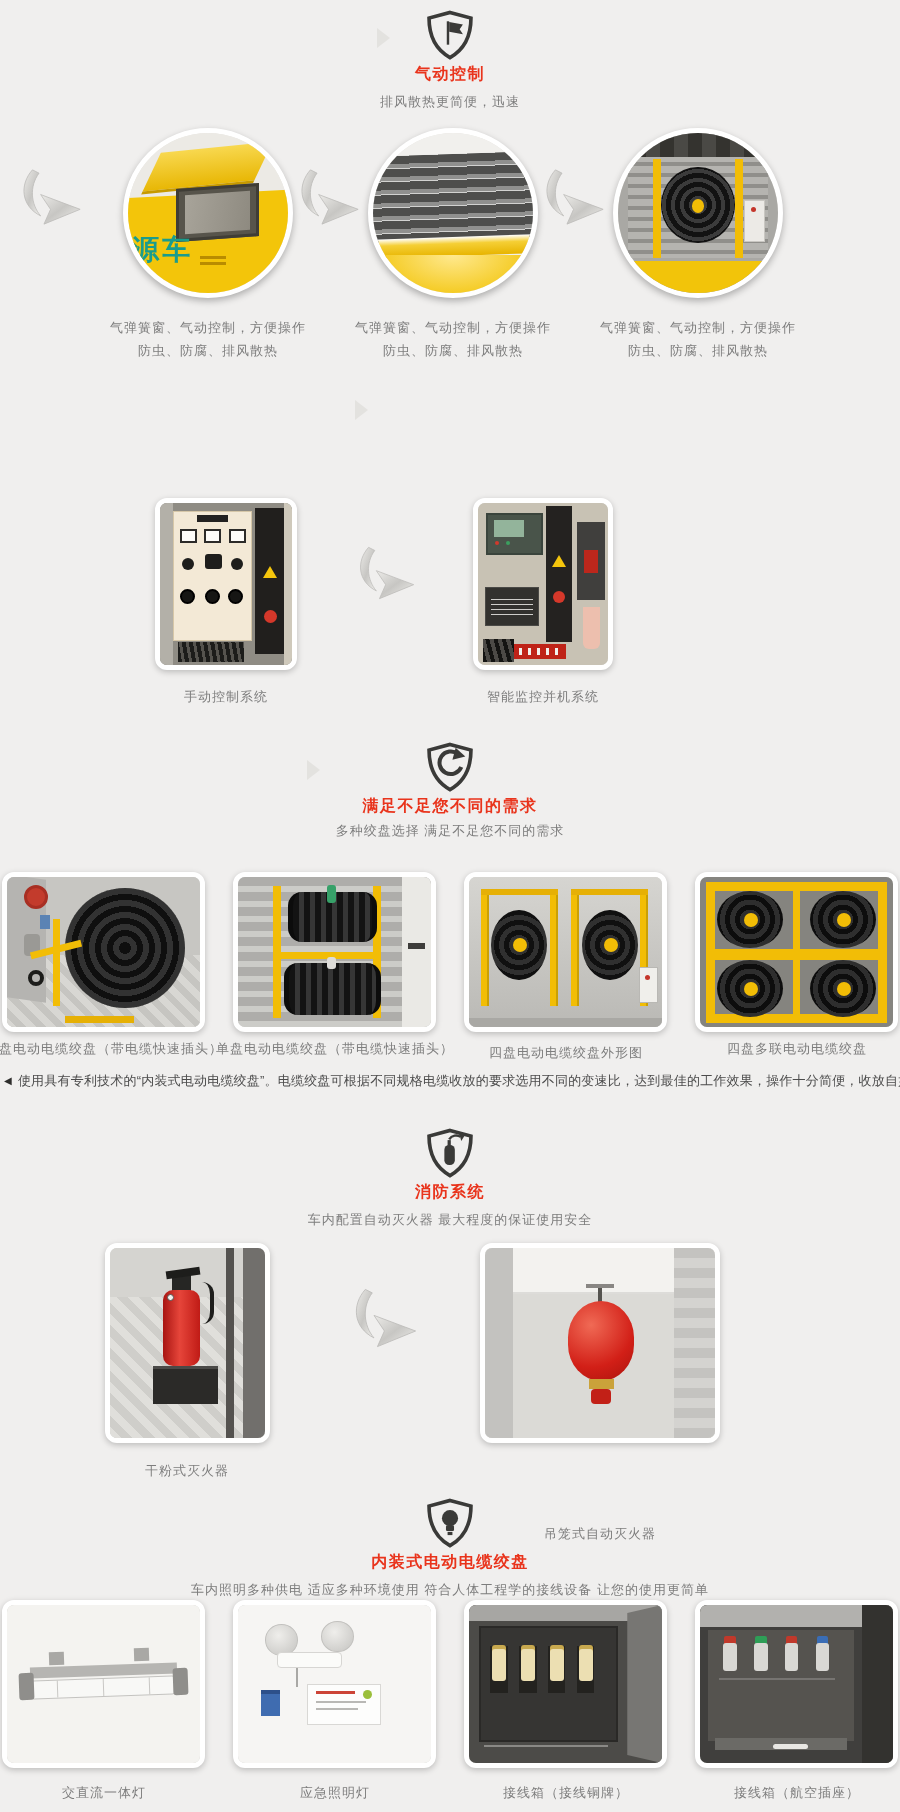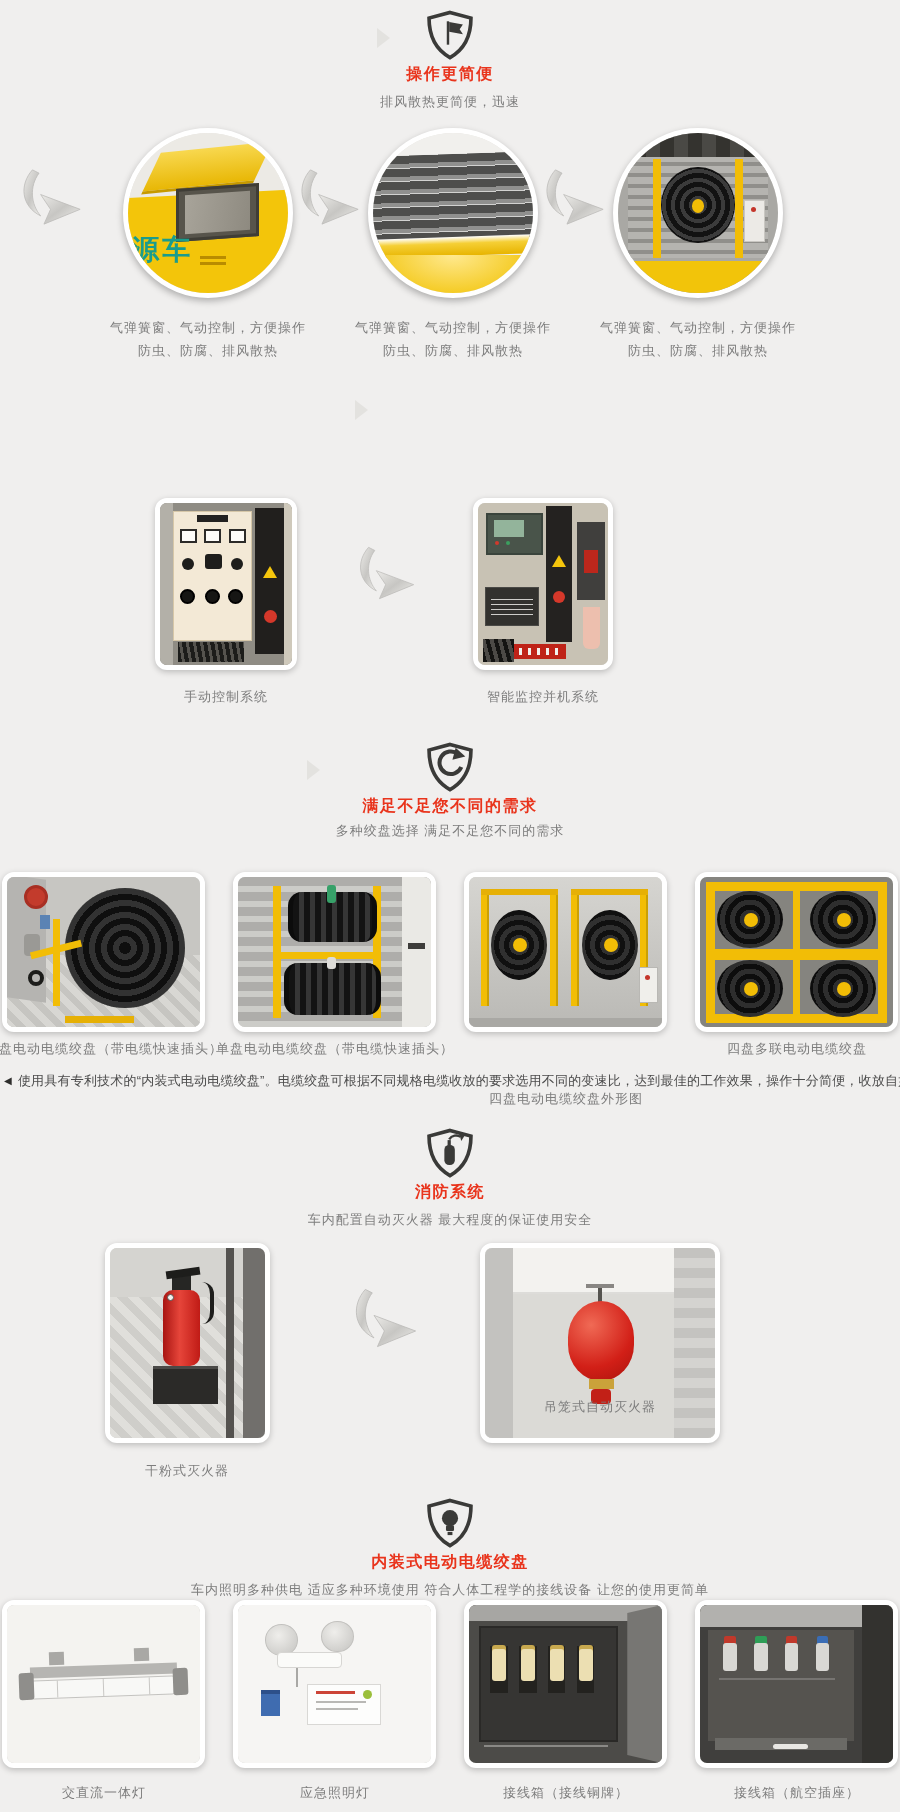--- a/index.html
+++ b/index.html
@@ -35,21 +35,21 @@
   </defs>
 </svg>
 
 <div class="playtri" style="left:377px;top:28px"></div>
 <div class="hdr" style="top:10px">
   <svg class="shield" width="52" height="50" viewBox="0 0 64 62">
     <path d="M32 3 L58 10 C58 33 50 49 32 59 C14 49 6 33 6 10 Z" fill="none" stroke="#3a3a38" stroke-width="4.5"></path>
     <rect x="28" y="14" width="3" height="29" fill="#3a3a38"></rect>
     <path d="M31 15 L48 18 L44 24 L48 30 L31 27 Z" fill="#3a3a38"></path>
   </svg>
-  <div class="sec-title">操作更简便</div>
+  <div class="sec-title">气动控制</div>
   <div class="sec-sub">排风散热更简便，迅速</div>
 </div>
 
 <svg class="swoosh" style="left:16px;top:164px" width="74" height="66" viewBox="0 0 90 78">
   <path d="M20 6 C4 24 6 50 30 62 C18 48 16 26 28 10 Z" fill="url(#swg)" stroke="#bdbcb9" stroke-width="1"></path>
   <polygon points="30,36 78,54 34,72 42,54" fill="url(#swg)" stroke="#bdbcb9" stroke-width="1"></polygon>
 </svg>
 <svg class="swoosh" style="left:294px;top:164px" width="74" height="66" viewBox="0 0 90 78">
   <path d="M20 6 C4 24 6 50 30 62 C18 48 16 26 28 10 Z" fill="url(#swg)" stroke="#bdbcb9" stroke-width="1"></path>
   <polygon points="30,36 78,54 34,72 42,54" fill="url(#swg)" stroke="#bdbcb9" stroke-width="1"></polygon>
@@ -232,21 +232,21 @@
   <div class="abs" style="left:9%;top:55%;width:34%;height:38%;border-radius:50%;background:repeating-radial-gradient(circle at 50% 50%,#0d0d0d 0 5px,#2e2e2e 5px 10px)"></div>
   <div class="abs" style="left:57%;top:55%;width:34%;height:38%;border-radius:50%;background:repeating-radial-gradient(circle at 50% 50%,#0d0d0d 0 5px,#2e2e2e 5px 10px)"></div>
   <div class="abs" style="left:23%;top:24%;width:14px;height:14px;border-radius:50%;background:#f2bd06"></div>
   <div class="abs" style="left:71%;top:24%;width:14px;height:14px;border-radius:50%;background:#f2bd06"></div>
   <div class="abs" style="left:23%;top:70%;width:14px;height:14px;border-radius:50%;background:#f2bd06"></div>
   <div class="abs" style="left:71%;top:70%;width:14px;height:14px;border-radius:50%;background:#f2bd06"></div>
 </div>
 
 <div class="cap" style="left:-16px;top:1040px;width:240px">单盘电动电缆绞盘（带电缆快速插头）</div>
 <div class="cap" style="left:215px;top:1040px;width:240px">单盘电动电缆绞盘（带电缆快速插头）</div>
-<div class="cap" style="left:446px;top:1090px;width:240px">四盘电动电缆绞盘外形图</div>
+<div class="cap" style="left:446px;top:1044px;width:240px">四盘电动电缆绞盘外形图</div>
 <div class="cap" style="left:677px;top:1040px;width:240px">四盘多联电动电缆绞盘</div>
 
 <div class="note" style="left:4px;top:1072px;width:896px">
   <span class="mk">◀</span><span>使用具有专利技术的“内装式电动电缆绞盘”。电缆绞盘可根据不同规格电缆收放的要求选用不同的变速比，达到最佳的工作效果，操作十分简便，收放自如。</span>
 </div>
 
 <div class="hdr" style="top:1128px">
   <svg class="shield" width="52" height="50" viewBox="0 0 64 62">
     <path d="M32 3 L58 10 C58 33 50 49 32 59 C14 49 6 33 6 10 Z" fill="none" stroke="#3a3a38" stroke-width="4.5"></path>
     <rect x="25" y="21" width="13" height="25" rx="6" fill="#3a3a38"></rect>
@@ -282,21 +282,21 @@
   <div class="abs" style="left:0;top:0;width:12%;height:100%;background:#c3c2bf"></div>
   <div class="abs" style="right:0;top:0;width:18%;height:100%;background:repeating-linear-gradient(180deg,#c4c3c0 0 10px,#d4d3d0 10px 20px)"></div>
   <div class="abs" style="left:49%;top:20%;width:4px;height:10%;background:#55534f"></div>
   <div class="abs" style="left:44%;top:19%;width:12%;height:4px;background:#888683"></div>
   <div class="abs" style="left:36%;top:28%;width:29%;height:42%;background:radial-gradient(circle at 35% 30%,#f06a55,#d21f17 60%,#a8130d);border-radius:50%/46%"></div>
   <div class="abs" style="left:45%;top:69%;width:11%;height:5%;background:#caa23a"></div>
   <div class="abs" style="left:46%;top:74%;width:9%;height:8%;background:#c22017;border-radius:4px"></div>
 </div>
 
 <div class="cap" style="left:87px;top:1462px;width:200px">干粉式灭火器</div>
-<div class="cap" style="left:500px;top:1398px;width:200px">吊笼式自动灭火器</div>
+<div class="cap" style="left:500px;top:1525px;width:200px">吊笼式自动灭火器</div>
 
 <div class="hdr" style="top:1498px">
   <svg class="shield" width="52" height="50" viewBox="0 0 64 62">
     <path d="M32 3 L58 10 C58 33 50 49 32 59 C14 49 6 33 6 10 Z" fill="none" stroke="#3a3a38" stroke-width="4.5"></path>
     <circle cx="32" cy="25" r="10" fill="#3a3a38"></circle>
     <rect x="27" y="34" width="10" height="7" rx="1.5" fill="#3a3a38"></rect>
     <rect x="29" y="42" width="6" height="4" fill="#3a3a38"></rect>
   </svg>
   <div class="sec-title">内装式电动电缆绞盘</div>
   <div class="sec-sub">车内照明多种供电 适应多种环境使用 符合人体工程学的接线设备 让您的使用更简单</div>

